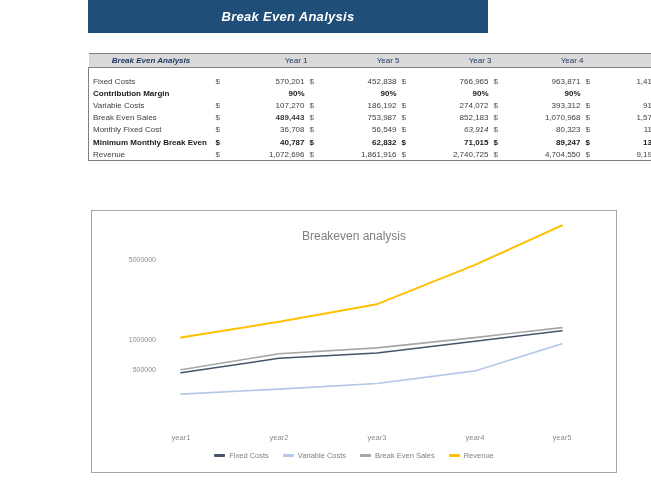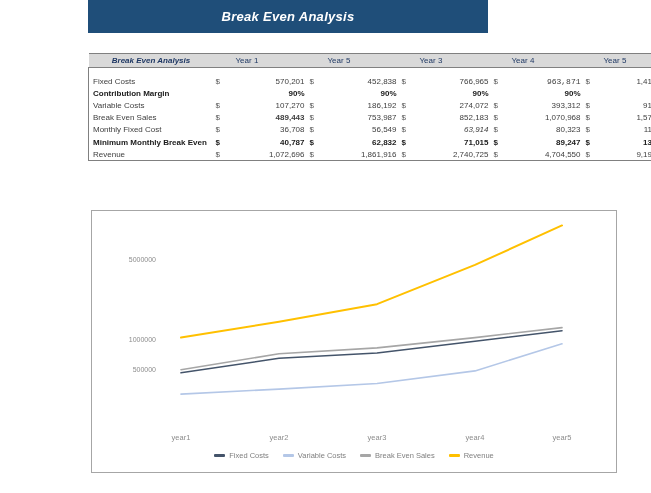--- a/index.html
+++ b/index.html
@@ -62,21 +62,21 @@
     font-style: italic;
     font-weight: bold;
     border-top: 1px solid #808080;
     border-bottom: 1px solid #808080;
     vertical-align: middle;
   }
   thead tr.head-row th.col-label {
     text-align: center;
   }
   thead tr.head-row th.col-year {
-    text-align: left;
+    text-align: right;
     font-style: normal;
     font-weight: normal;
     color: #1f3864;
   }
   thead tr.head-row th.col-pad { }
 
   tbody tr.spacer-row td {
     height: 7px;
     border-left: 1px solid #808080;
     border-right: 1px solid #808080;
@@ -202,21 +202,21 @@
       </tr>
     <tr class="data-row">
           <td class="rowlabel" style="width: 125px;">Fixed Costs</td>
           <td class="cur" style="width: 22px;">$</td>
           <td class="val" style="width: 72px;">570,201</td>
           <td class="cur" style="width: 20px;">$</td>
           <td class="val" style="width: 72px;">452,838</td>
           <td class="cur" style="width: 20px;">$</td>
           <td class="val" style="width: 72px;">766,965</td>
           <td class="cur" style="width: 20px;">$</td>
-          <td class="val" style="width: 72px; font-family: Liberation Mono, monospace;">963,871</td>
+          <td class="val" style="width: 72px;">963,871</td>
           <td class="cur" style="width: 20px;">$</td>
           <td class="val edge" style="width: 72px;">1,413,486</td>
         </tr>
         <tr class="data-row bold">
           <td class="rowlabel" style="width: 125px;">Contribution Margin</td>
           <td class="cur" style="width: 22px;"></td>
           <td class="val" style="width: 72px;">90%</td>
           <td class="cur" style="width: 20px;"></td>
           <td class="val" style="width: 72px;">90%</td>
           <td class="cur" style="width: 20px;"></td>
@@ -290,20 +290,21 @@
           <td class="val" style="width: 72px;">4,704,550</td>
           <td class="cur" style="width: 20px;">$</td>
           <td class="val edge" style="width: 72px;">9,195,150</td>
         </tr>
       </tbody>
   </table>
 </div>
 
 <div id="chart-panel">
 
+  <div id="chart-title">Breakeven analysis</div>
 
   <svg id="chart-svg" width="524" height="261" viewBox="0 0 524 261">
     <g id="ytick-group">
         <text x="64" y="51" text-anchor="end" class="ytick">5000000</text>
         <text x="64" y="131" text-anchor="end" class="ytick">1000000</text>
         <text x="64" y="161" text-anchor="end" class="ytick">500000</text>
       </g>
     <g id="xtick-group">
         <text x="89" y="229" text-anchor="middle" class="xtick">year1</text>
         <text x="187" y="229" text-anchor="middle" class="xtick">year2</text>

